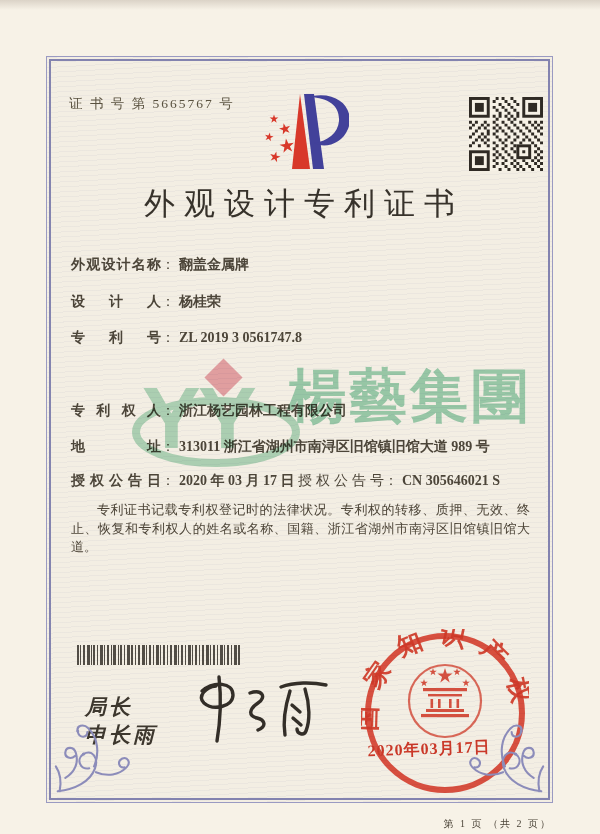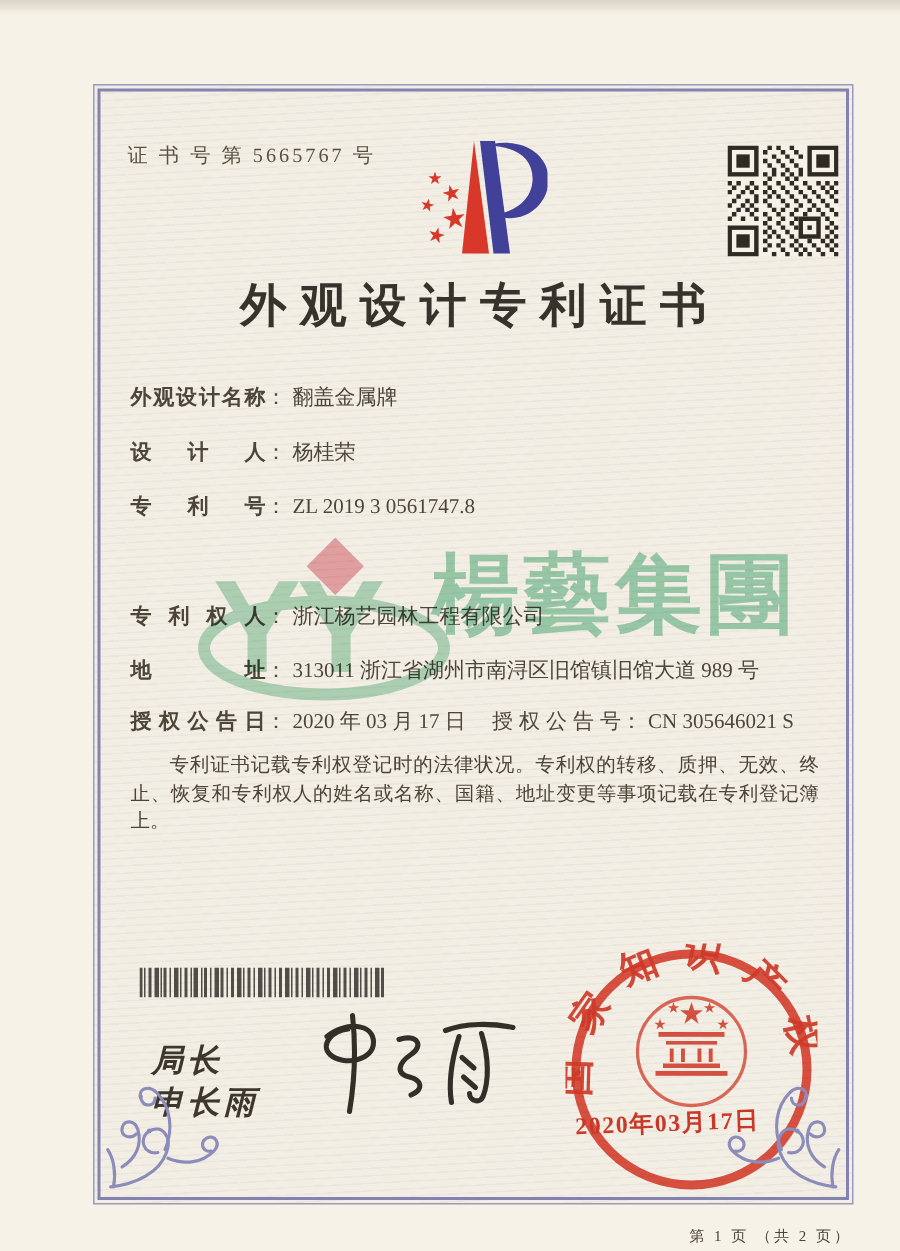--- a/index.html
+++ b/index.html
@@ -7,36 +7,36 @@
     width:600px;height:834px;position:relative;overflow:hidden;
     background:#f7f2e7;
     font-family:"Liberation Serif","DejaVu Serif",serif;
     color:#4a4337;
   }
   .page{position:absolute;inset:0;}
   .page-shade{position:absolute;left:0;top:0;width:600px;height:10px;
     background:linear-gradient(180deg,rgba(120,100,85,.22),rgba(120,100,85,0));pointer-events:none;}
   
   .cert{
-    position:absolute;left:62px;top:56px;width:505px;height:745px;
+    position:absolute;left:46px;top:56px;width:505px;height:745px;
     border:1px solid #9a9ac2;
     background:
       repeating-linear-gradient(177deg, rgba(128,128,168,.07) 0 1px, rgba(0,0,0,0) 1px 5px),
       #f3eee3;
   }
   .cert::before{content:"";position:absolute;inset:2px;border:2px solid #8383af;pointer-events:none;}
   .abs{position:absolute;}
   .certno{left:22px;top:38px;font-size:13.5px;letter-spacing:2px;color:#59513f;}
-  .title{left:0;top:126px;width:100%;text-align:center;font-size:31px;font-weight:bold;
+  .title{left:0;top:126px;width:100%;text-align:center;font-size:31px;font-weight:normal;
     letter-spacing:9px;text-indent:9px;color:#37322b;}
   .frow{left:24px;font-size:14px;color:#4c4539;white-space:nowrap;}
   .flabel{display:inline-block;width:90px;text-align:justify;text-align-last:justify;vertical-align:bottom;font-weight:bold;}
   .fcolon{margin:0 2px 0 0;}
-  .fval{margin-left:2px;}
-  .frow2b{margin-left:14px;}
+  .fval{margin-left:2px;font-weight:bold;}
+  .frow2b{}
   .flabel2{display:inline-block;width:86px;text-align:justify;text-align-last:justify;vertical-align:bottom;}
   .bodytext{left:24px;top:444px;width:459px;font-size:13px;line-height:18.5px;text-align:justify;color:#4c4437;}
   .bodytext p{margin:0;text-indent:2em;}
   .signer{font-family:"Liberation Sans","DejaVu Sans",sans-serif;font-weight:600;
     font-size:21px;letter-spacing:3px;color:#3d372e;font-style:italic;}
   .footerpage{left:0;top:720px;width:100%;text-align:right;font-size:10px;letter-spacing:2px;color:#4c4539;margin-top:40px;}
   .backnote{left:0;top:808px;width:600px;text-align:center;font-size:13px;letter-spacing:3px;color:#453e34;}
   .seal{left:314px;top:572px;width:168px;height:168px;mix-blend-mode:multiply;opacity:.94;}
   .sealdate{position:absolute;left:-8px;top:110px;width:152px;text-align:center;
     font-size:16px;font-weight:bold;color:#d3301f;letter-spacing:1px;transform:rotate(-2deg);}
@@ -116,21 +116,21 @@
     </div>
     <div class="abs frow" style="top:381px">
       <span class="flabel">地址</span><span class="fcolon">：</span><span class="fval">313011 浙江省湖州市南浔区旧馆镇旧馆大道 989 号</span>
     </div>
     <div class="abs frow" style="top:415px">
       <span><span class="flabel">授权公告日</span><span class="fcolon">：</span><span class="fval">2020 年 03 月 17 日</span></span>
       <span class="frow2b"><span class="flabel2">授权公告号</span><span class="fcolon">：</span><span class="fval">CN 305646021 S</span></span>
     </div>
 
     <div class="abs bodytext">
-      <p>专利证书记载专利权登记时的法律状况。专利权的转移、质押、无效、终止、恢复和专利权人的姓名或名称、国籍、地址变更等事项记载在专利登记簿上。</p>
+      <p>专利证书记载专利权登记时的法律状况。专利权的转移、质押、无效、终止、恢复和专利权人的姓名或名称、国籍、浙江省湖州市南浔区旧馆镇旧馆大道。</p>
     </div>
 
     <svg class="abs" style="left:30px;top:588px" width="163" height="20" viewBox="0 0 163 20">
       <path fill="#35302a" opacity="0.85" d="M0 0h2v20H0z M3 0h1v20H3z M6 0h2v20H6z M10 0h3v20h-3z M14 0h1v20h-1z M16 0h2v20h-2z M20 0h1v20h-1z M23 0h3v20h-3z M27 0h1v20h-1z M30 0h2v20h-2z M34 0h1v20h-1z M36 0h3v20h-3z M41 0h1v20h-1z M43 0h2v20h-2z M47 0h1v20h-1z M50 0h3v20h-3z M54 0h2v20h-2z M58 0h1v20h-1z M61 0h2v20h-2z M65 0h3v20h-3z M69 0h1v20h-1z M72 0h2v20h-2z M76 0h1v20h-1z M79 0h3v20h-3z M83 0h1v20h-1z M86 0h2v20h-2z M90 0h1v20h-1z M93 0h2v20h-2z M97 0h3v20h-3z M101 0h1v20h-1z M104 0h2v20h-2z M108 0h1v20h-1z M111 0h3v20h-3z M115 0h1v20h-1z M118 0h2v20h-2z M122 0h1v20h-1z M125 0h2v20h-2z M129 0h3v20h-3z M133 0h1v20h-1z M136 0h2v20h-2z M140 0h1v20h-1z M143 0h3v20h-3z M147 0h1v20h-1z M150 0h2v20h-2z M154 0h1v20h-1z M157 0h3v20h-3z M161 0h2v20h-2z"></path>
     </svg>
 
     <div class="abs signer" style="left:38px;top:636px">局长</div>
     <div class="abs signer" style="left:38px;top:664px">申长雨</div>
 
     <svg class="abs" style="left:139px;top:612px" width="150" height="80" viewBox="0 0 150 80">

